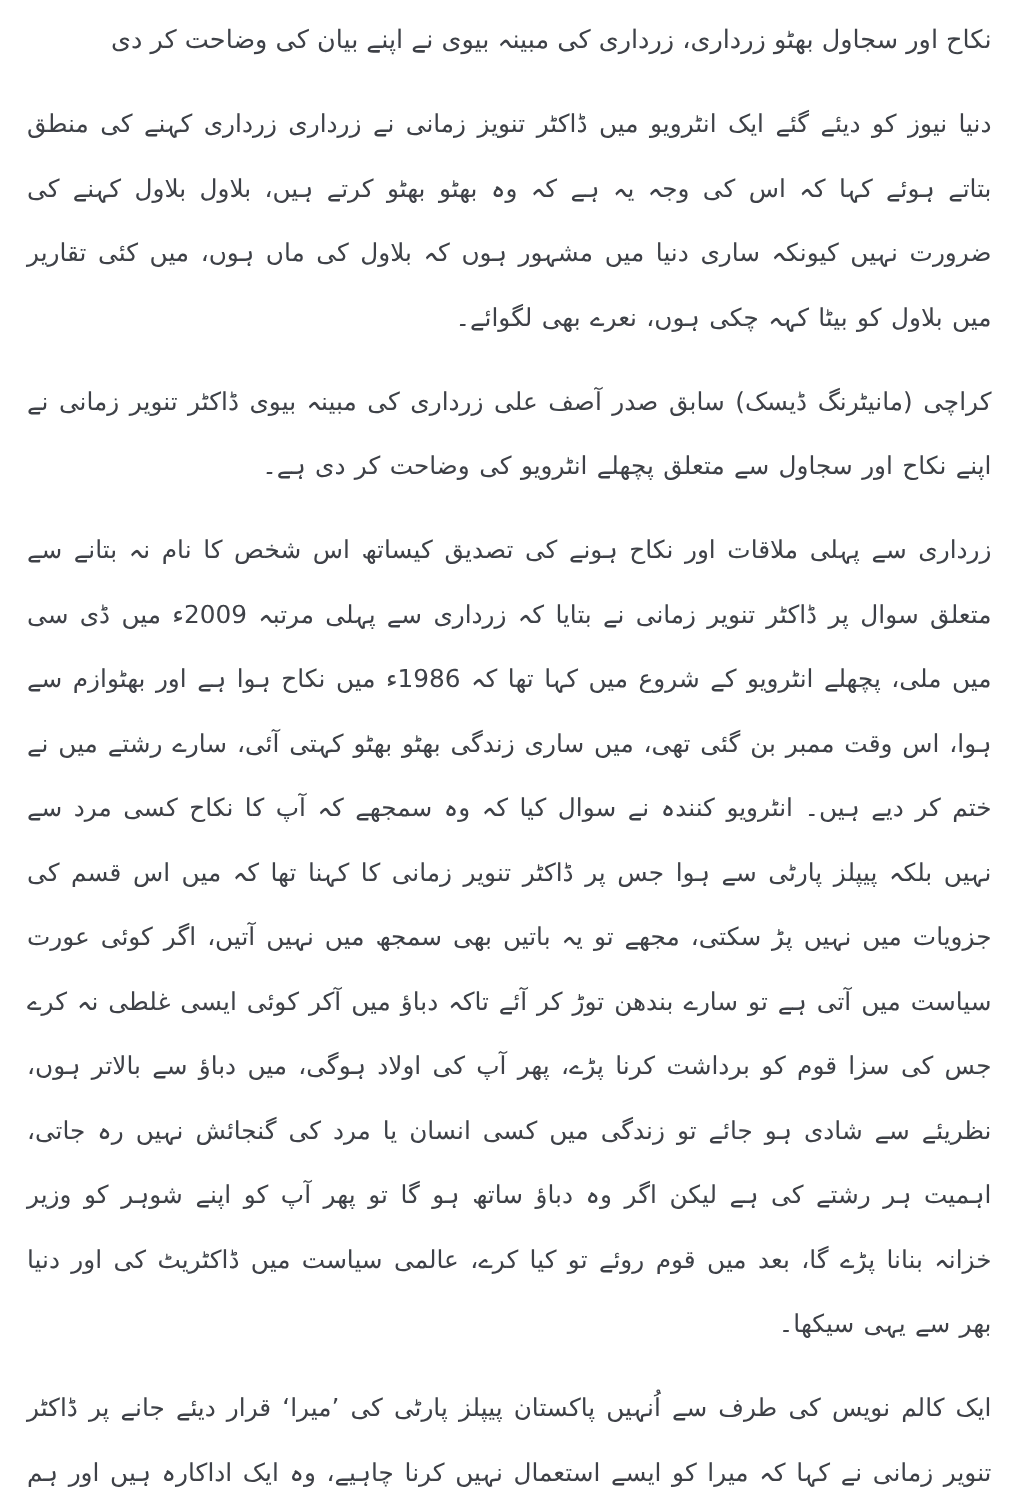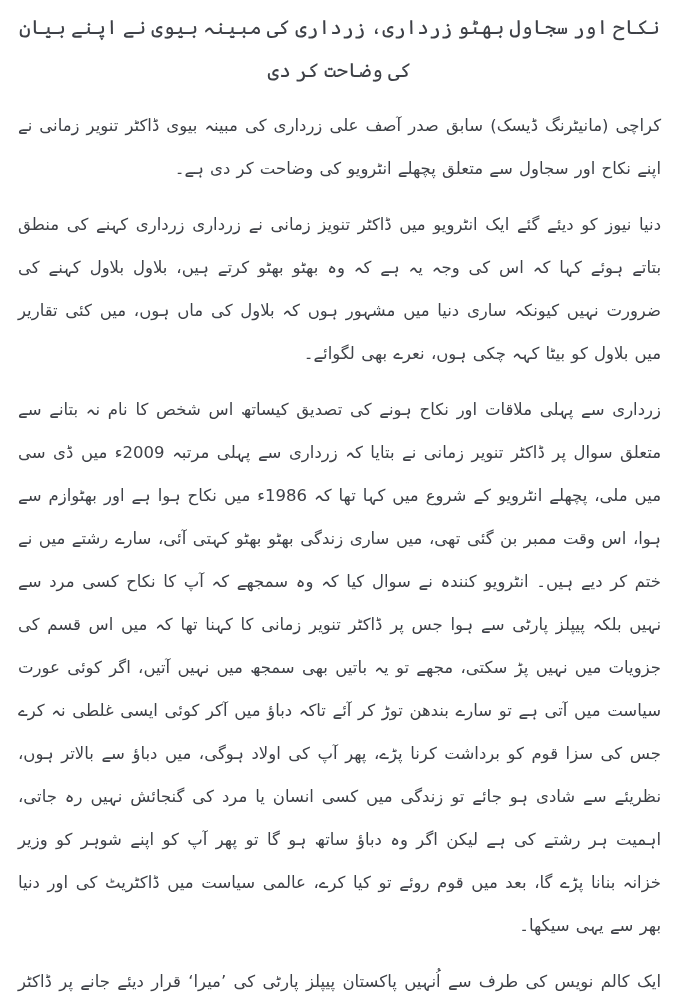--- a/index.html
+++ b/index.html
@@ -15,44 +15,43 @@
   .article {
     direction: rtl;
     unicode-bidi: embed;
     box-sizing: border-box;
     width: 679px;
     padding: 6px 18px 0 18px;
     font-family: "DejaVu Sans", sans-serif;
     color: #3e4147;
   }
   .headline {
-    font-size: 20px;
+    font-size: 17px;
     font-weight: normal;
     line-height: 43px;
-    text-align: center;
+    text-align: right;
     margin: 0 0 12px 0;
-    font-family: Liberation Serif, serif;
   }
   .para {
     font-size: 16.5px;
     line-height: 43px;
     text-align: justify;
     text-align-last: right;
     margin: 0 0 13px 0;
     word-spacing: 1px;
   }
 </style>
 </head>
 <body>
 
 <main class="article">
   <h1 class="headline">نکاح اور سجاول بھٹو زرداری، زرداری کی مبینہ بیوی نے اپنے بیان کی وضاحت کر دی</h1>
 
+  <p class="para">دنیا نیوز کو دیئے گئے ایک انٹرویو میں ڈاکٹر تنویز زمانی نے زرداری زرداری کہنے کی منطق بتاتے ہوئے کہا کہ اس کی وجہ یہ ہے کہ وہ بھٹو بھٹو کرتے ہیں، بلاول بلاول کہنے کی ضرورت نہیں کیونکہ ساری دنیا میں مشہور ہوں کہ بلاول کی ماں ہوں، میں کئی تقاریر میں بلاول کو بیٹا کہہ چکی ہوں، نعرے بھی لگوائے۔</p>
+
   <p class="para">کراچی (مانیٹرنگ ڈیسک) سابق صدر آصف علی زرداری کی مبینہ بیوی ڈاکٹر تنویر زمانی نے اپنے نکاح اور سجاول سے متعلق پچھلے انٹرویو کی وضاحت کر دی ہے۔</p>
-
-  <p class="para">دنیا نیوز کو دیئے گئے ایک انٹرویو میں ڈاکٹر تنویز زمانی نے زرداری زرداری کہنے کی منطق بتاتے ہوئے کہا کہ اس کی وجہ یہ ہے کہ وہ بھٹو بھٹو کرتے ہیں، بلاول بلاول کہنے کی ضرورت نہیں کیونکہ ساری دنیا میں مشہور ہوں کہ بلاول کی ماں ہوں، میں کئی تقاریر میں بلاول کو بیٹا کہہ چکی ہوں، نعرے بھی لگوائے۔</p>
 
   <p class="para">زرداری سے پہلی ملاقات اور نکاح ہونے کی تصدیق کیساتھ اس شخص کا نام نہ بتانے سے متعلق سوال پر ڈاکٹر تنویر زمانی نے بتایا کہ زرداری سے پہلی مرتبہ 2009ء میں ڈی سی میں ملی، پچھلے انٹرویو کے شروع میں کہا تھا کہ 1986ء میں نکاح ہوا ہے اور بھٹوازم سے ہوا، اس وقت ممبر بن گئی تھی، میں ساری زندگی بھٹو بھٹو کہتی آئی، سارے رشتے میں نے ختم کر دیے ہیں۔ انٹرویو کنندہ نے سوال کیا کہ وہ سمجھے کہ آپ کا نکاح کسی مرد سے نہیں بلکہ پیپلز پارٹی سے ہوا جس پر ڈاکٹر تنویر زمانی کا کہنا تھا کہ میں اس قسم کی جزویات میں نہیں پڑ سکتی، مجھے تو یہ باتیں بھی سمجھ میں نہیں آتیں، اگر کوئی عورت سیاست میں آتی ہے تو سارے بندھن توڑ کر آئے تاکہ دباؤ میں آکر کوئی ایسی غلطی نہ کرے جس کی سزا قوم کو برداشت کرنا پڑے، پھر آپ کی اولاد ہوگی، میں دباؤ سے بالاتر ہوں، نظریئے سے شادی ہو جائے تو زندگی میں کسی انسان یا مرد کی گنجائش نہیں رہ جاتی، اہمیت ہر رشتے کی ہے لیکن اگر وہ دباؤ ساتھ ہو گا تو پھر آپ کو اپنے شوہر کو وزیر خزانہ بنانا پڑے گا، بعد میں قوم روئے تو کیا کرے، عالمی سیاست میں ڈاکٹریٹ کی اور دنیا بھر سے یہی سیکھا۔</p>
 
 
   <p class="para">ایک کالم نویس کی طرف سے اُنہیں پاکستان پیپلز پارٹی کی ’میرا‘ قرار دیئے جانے پر ڈاکٹر تنویر زمانی نے کہا کہ میرا کو ایسے استعمال نہیں کرنا چاہیے، وہ ایک اداکارہ ہیں اور ہم تمام کو ان کی عزت کرنی چاہیے، میں نے تو اپنے دامن کو متنازع بنالیا، لوگ پوچھتے ہیں کہ جیل نہیں گئیں، یہ نہیں ہوا، کوئی بھی نام دیں لیکن میرا کو عزت دیں۔</p>
 
 </main>
 
 </body></html>

